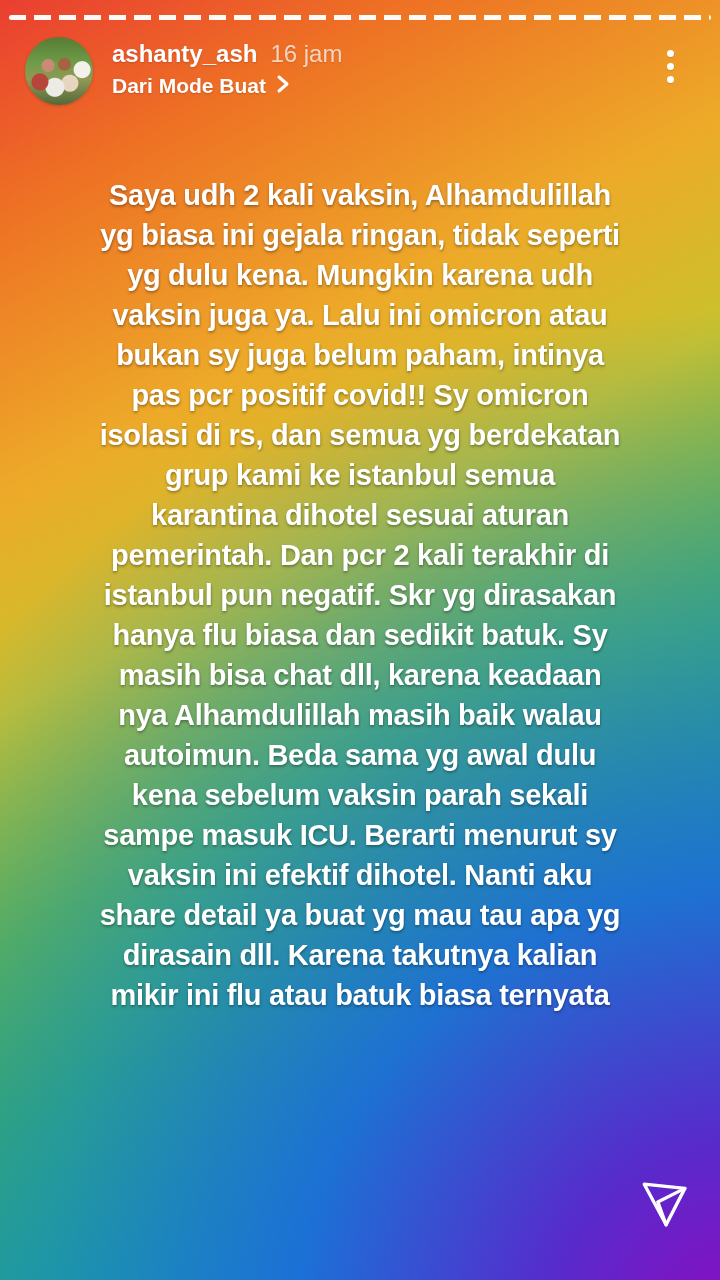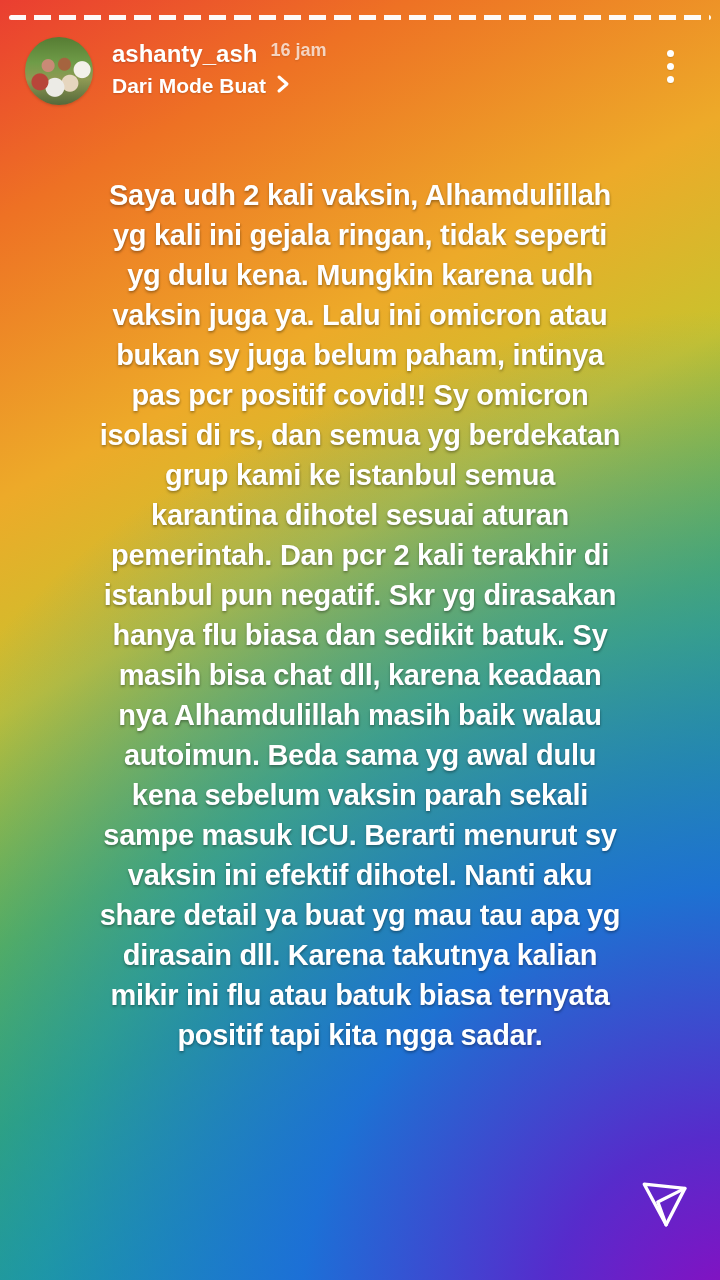--- a/index.html
+++ b/index.html
@@ -59,21 +59,21 @@
 
   .username-row {
     position: absolute; left: 112px; top: 40px;
     display: flex; align-items: flex-start; gap: 13px;
   }
   .username {
     font-size: 24px; font-weight: 700; color: #ffffff;
     text-shadow: 0 1px 2px rgba(0,0,0,0.18);
   }
   .timestamp {
-    font-size: 18px; font-weight: 700; color: rgba(255,255,255,0.72);
+    font-size: 24px; font-weight: 400; color: rgba(255,255,255,0.72);
     text-shadow: 0 1px 2px rgba(0,0,0,0.12);
   }
 
   .subtitle-row {
     position: absolute; left: 112px; top: 74px;
     display: flex; gap: 10px;
     cursor: pointer;
   }
   .subtitle {
     font-size: 21px; font-weight: 700; color: #ffffff;
@@ -135,41 +135,40 @@
   </div>
 
   <div class="menu-button">
     <span class="dot"></span>
     <span class="dot"></span>
     <span class="dot"></span>
   </div>
 
   <div class="story-text" id="story-text">
       <div class="line">Saya udh 2 kali vaksin, Alhamdulillah</div>
-      <div class="line">yg kali ini gejala ringan, tidak seperti</div>
+      <div class="line">yg biasa ini gejala ringan, tidak seperti</div>
       <div class="line">yg dulu kena. Mungkin karena udh</div>
       <div class="line">vaksin juga ya. Lalu ini omicron atau</div>
       <div class="line">bukan sy juga belum paham, intinya</div>
       <div class="line">pas pcr positif covid!! Sy omicron</div>
       <div class="line">isolasi di rs, dan semua yg berdekatan</div>
       <div class="line">grup kami ke istanbul semua</div>
       <div class="line">karantina dihotel sesuai aturan</div>
       <div class="line">pemerintah. Dan pcr 2 kali terakhir di</div>
       <div class="line">istanbul pun negatif. Skr yg dirasakan</div>
       <div class="line">hanya flu biasa dan sedikit batuk. Sy</div>
       <div class="line">masih bisa chat dll, karena keadaan</div>
       <div class="line">nya Alhamdulillah masih baik walau</div>
       <div class="line">autoimun. Beda sama yg awal dulu</div>
       <div class="line">kena sebelum vaksin parah sekali</div>
       <div class="line">sampe masuk ICU. Berarti menurut sy</div>
       <div class="line">vaksin ini efektif dihotel. Nanti aku</div>
       <div class="line">share detail ya buat yg mau tau apa yg</div>
       <div class="line">dirasain dll. Karena takutnya kalian</div>
       <div class="line">mikir ini flu atau batuk biasa ternyata</div>
-      <div class="line">positif tapi kita ngga sadar.</div>
     </div>
 
   <div class="share-button">
     <span>
       <svg width="50" height="50" viewBox="0 0 48 48">
         <path d="M6 5 L45 9 L27 44 Z" fill="none" stroke="#ffffff" stroke-width="3.2" stroke-linejoin="round" stroke-linecap="round"></path>
         <path d="M45 9 L19 22 L27 44" fill="none" stroke="#ffffff" stroke-width="3.2" stroke-linejoin="round" stroke-linecap="round"></path>
       </svg>
     </span>
   </div>

